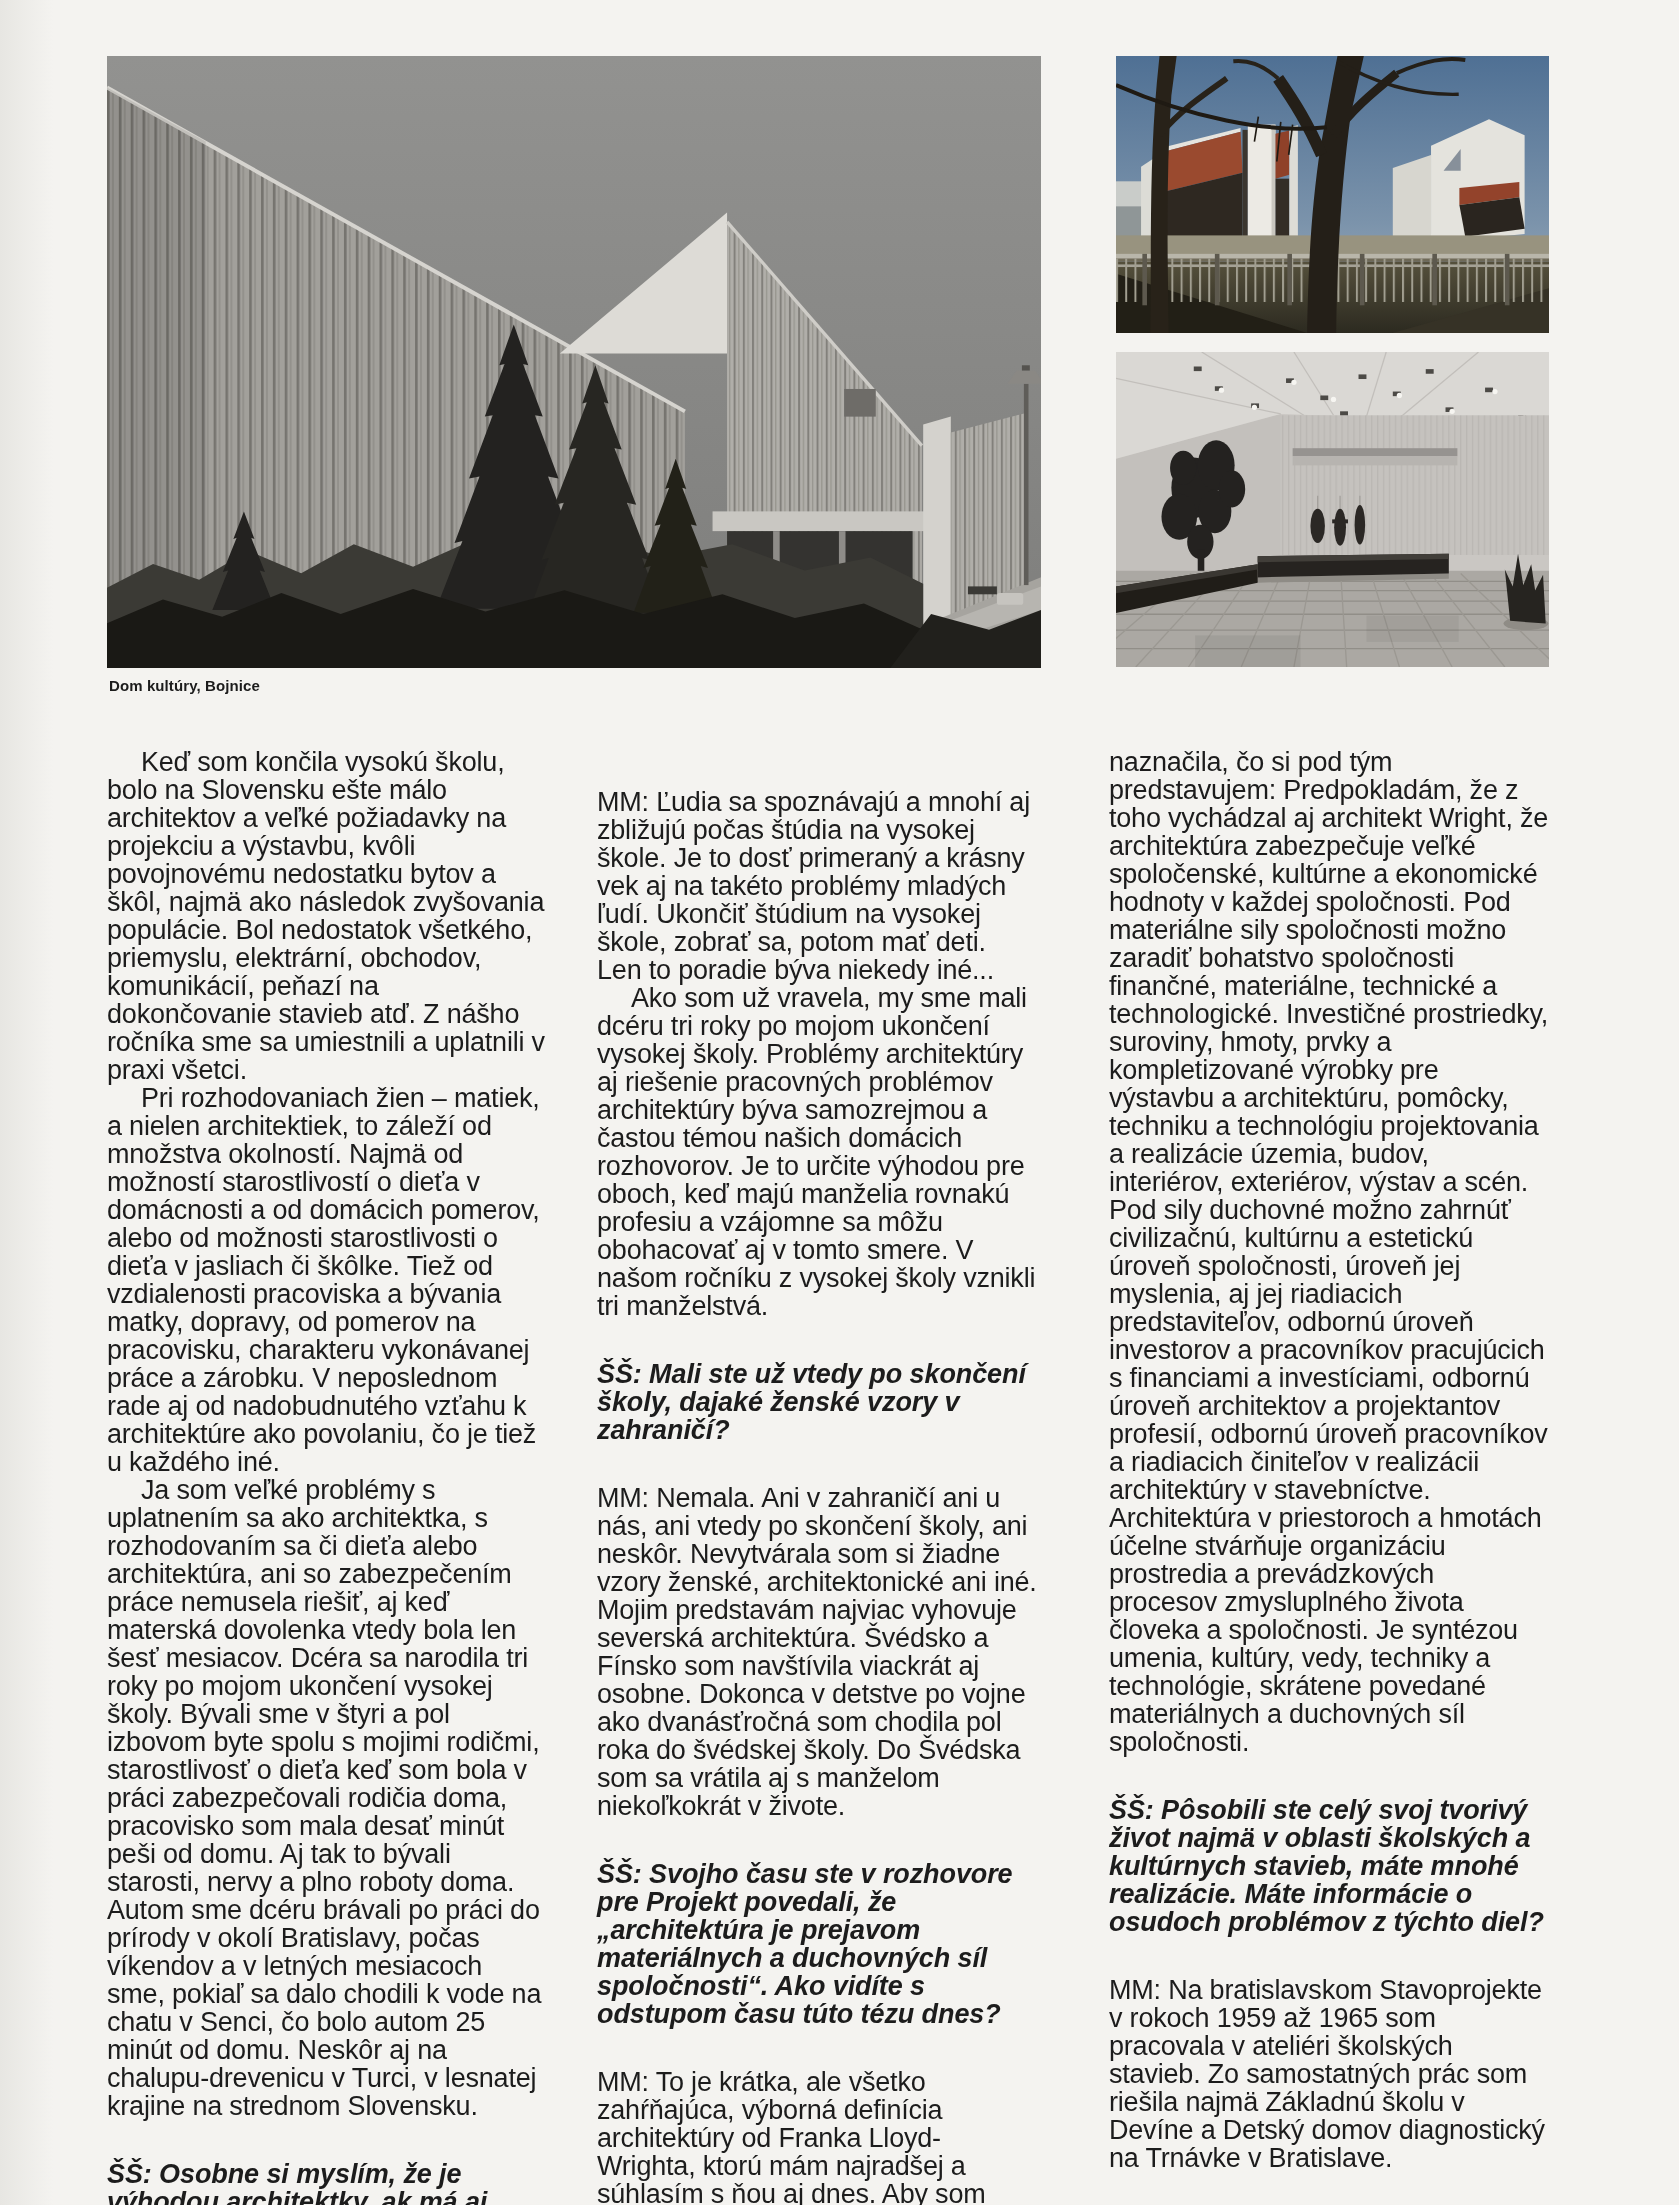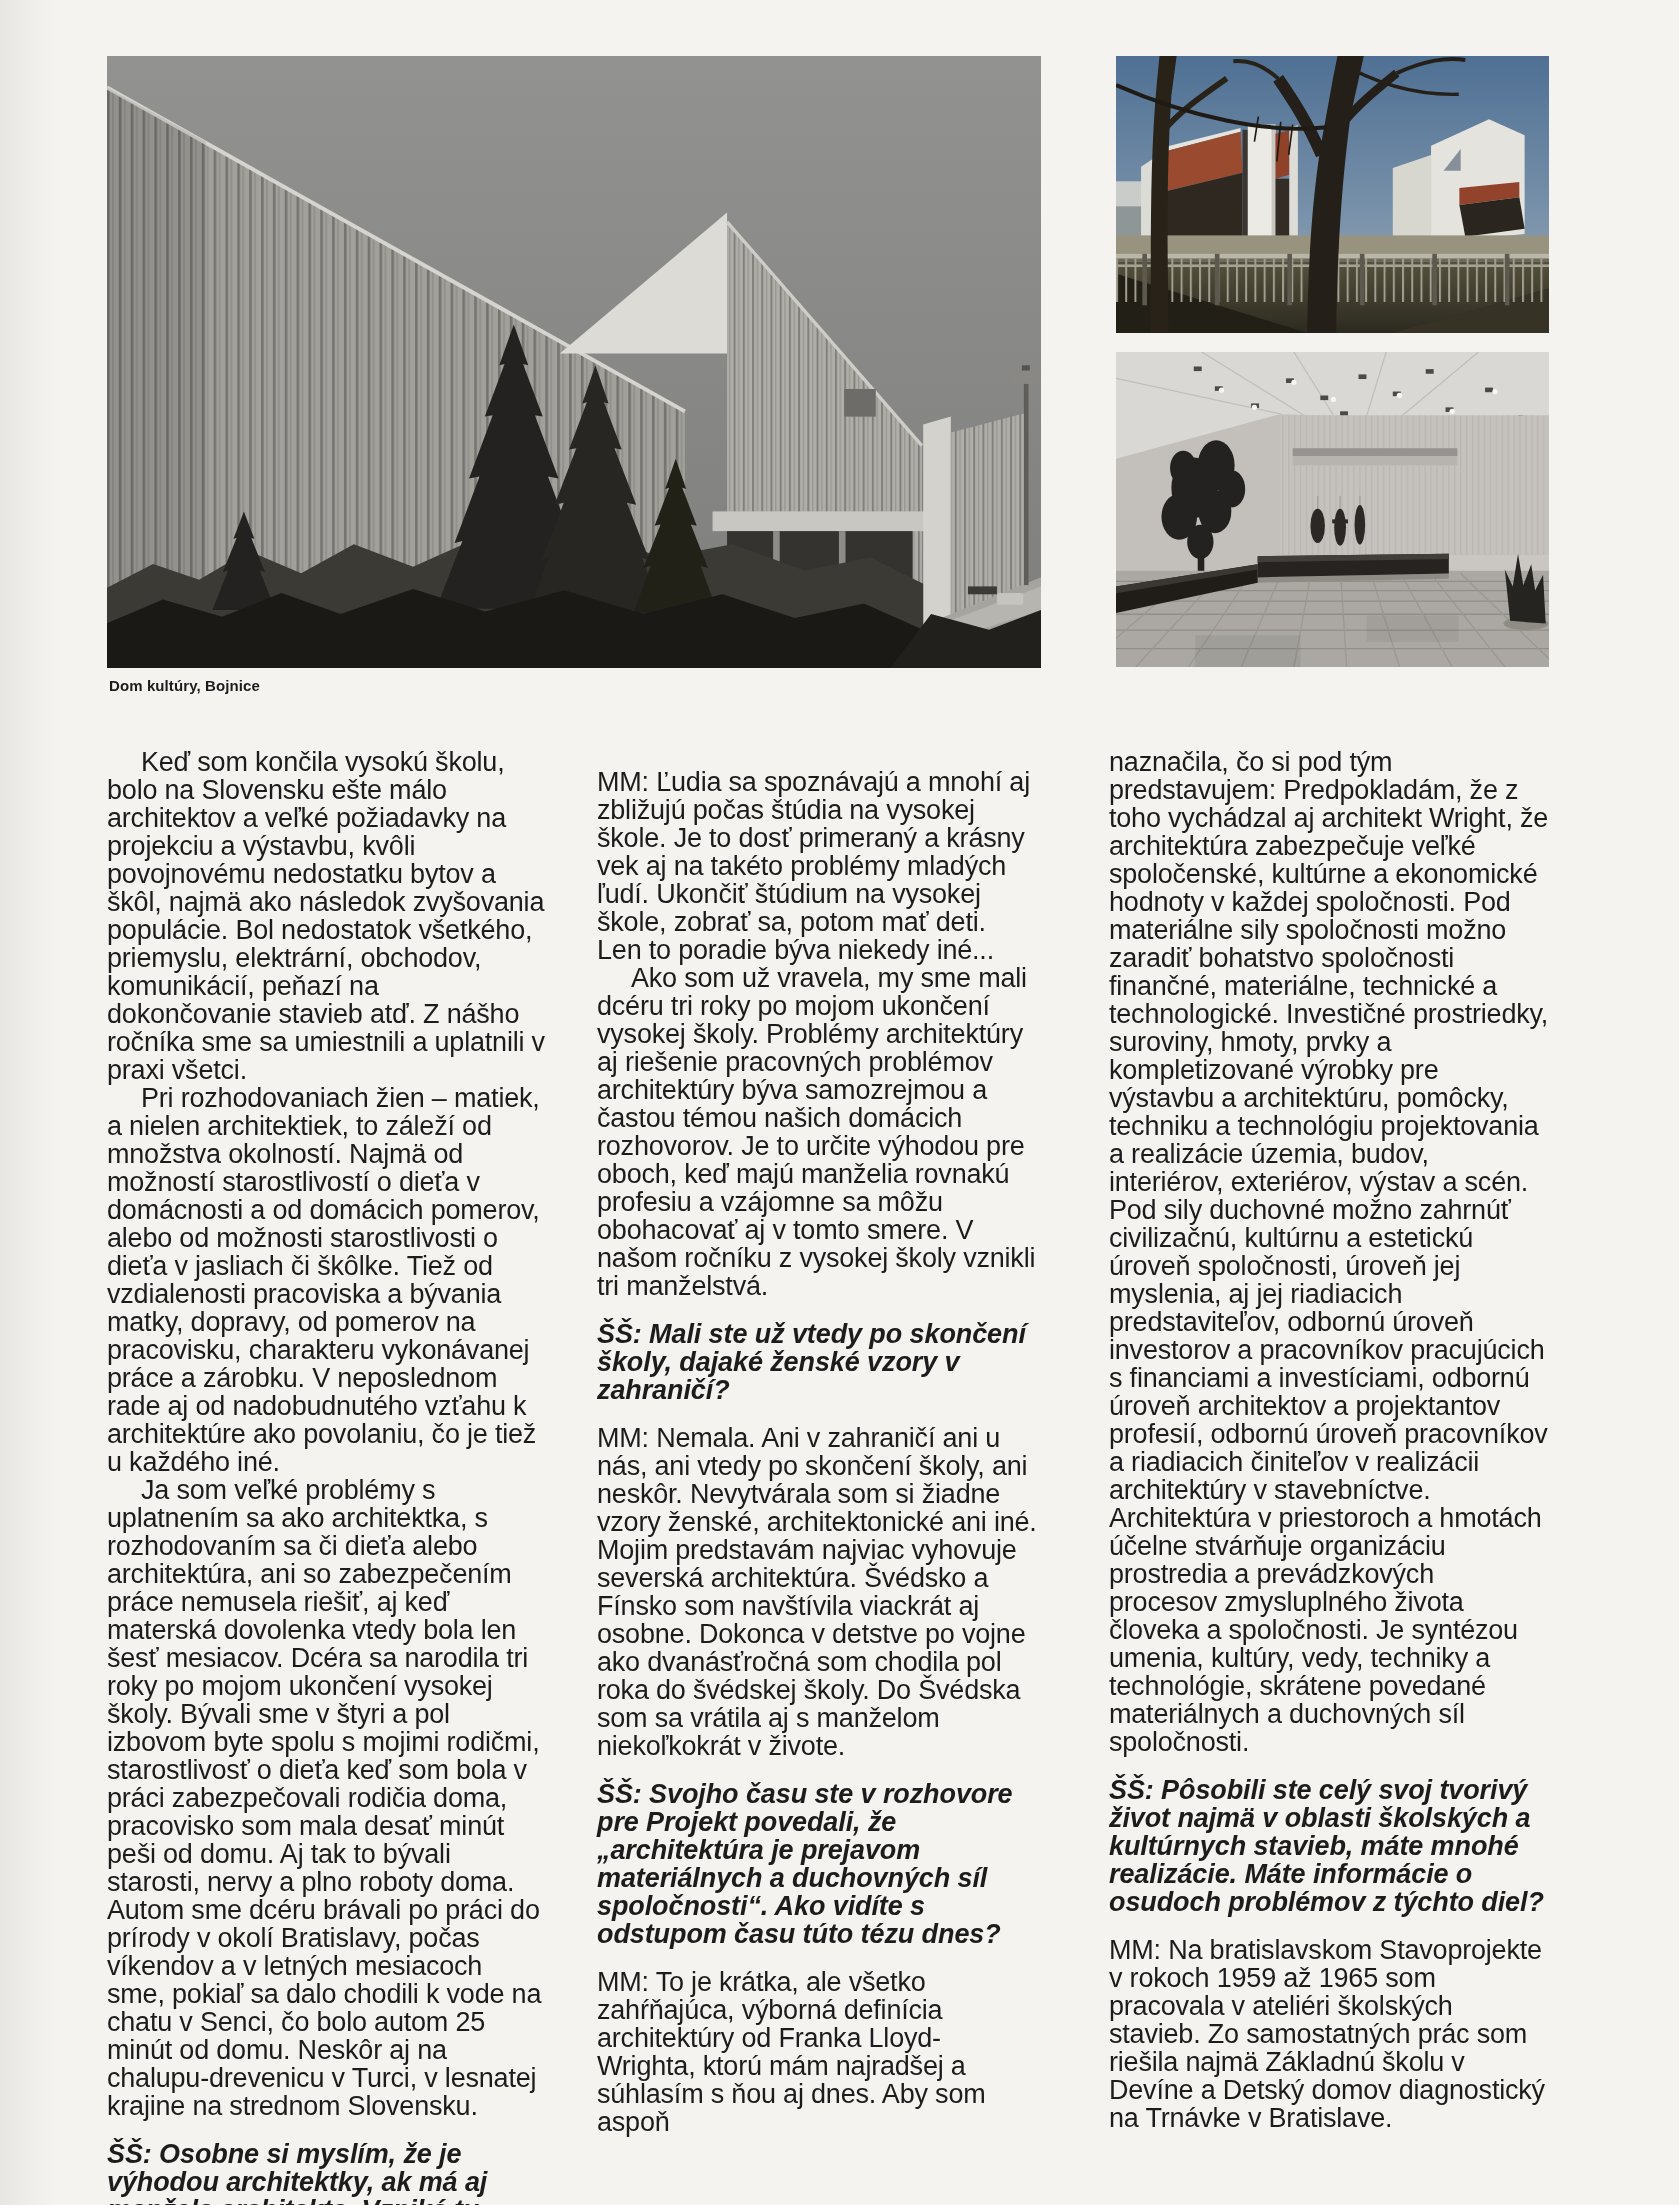--- a/index.html
+++ b/index.html
@@ -21,21 +21,21 @@
   .col{
     position:absolute;top:748px;width:440px;
     font-size:27px;line-height:28px;letter-spacing:-0.2px;
     text-align:left;
   }
   .col1{left:107px;}
   .col2{left:597px;}
   .col3{left:1109px;}
   .col p{margin:0;}
   .col p.indent{text-indent:34px;}
-  .col p.gap{margin-top:20px;}
+  .col p.gap{margin-top:40px;}
   .col p.question{font-weight:bold;font-style:italic;letter-spacing:-0.1px;}
 </style>
 </head>
 <body>
 
 <div class="page">
 
   <figure class="photo main-photo">
     <svg viewBox="0 0 1419 930" preserveAspectRatio="none">
       <defs>

